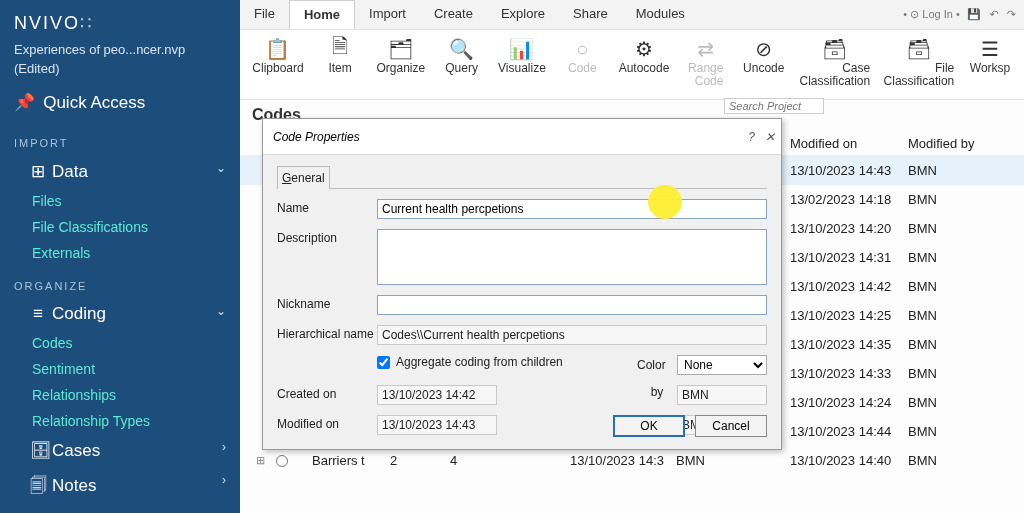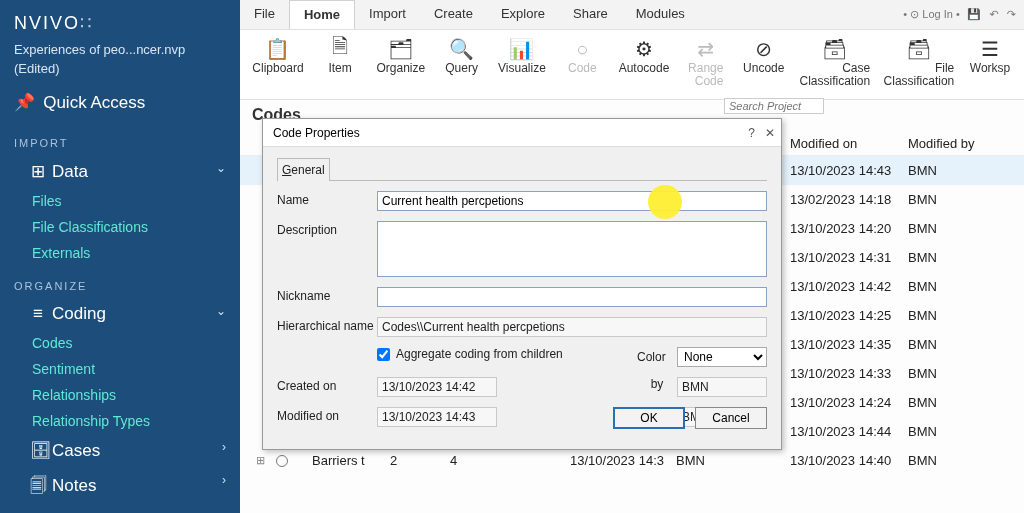--- a/index.html
+++ b/index.html
@@ -43,37 +43,37 @@
 .row .c-name { position: absolute; left: 54px; margin-left: 18px; }
 .row .c-n1 { position: absolute; left: 150px; }
 .row .c-n2 { position: absolute; left: 210px; }
 .row .c-d  { position: absolute; left: 330px; }
 .row .c-b2 { position: absolute; left: 436px; }
 .row .tog  { position: absolute; left: 16px; color: #888; font-size: 11px; }
 .row .circ { position: absolute; left: 36px; width: 12px; height: 12px; border: 1.5px solid #777; border-radius: 50%; }
 
 
 .dialog { position: absolute; left: 262px; top: 118px; width: 520px; height: 332px; background: #f0f0f0; border: 1px solid #999; box-shadow: 2px 2px 6px rgba(0,0,0,.25); z-index: 50; }
-.dlg-title { height: 28px; background: #fff; display: flex; align-items: center; padding: 0 6px 0 10px; font-size: 12px; border-bottom: 1px solid #ddd; }
+.dlg-title { height: 36px; background: #fff; display: flex; align-items: center; padding: 0 6px 0 10px; font-size: 12px; border-bottom: 1px solid #ddd; font-style: italic; }
 .dlg-title .sp { margin-left: auto; display: flex; gap: 10px; color: #555; }
 .dlg-body { padding: 10px 14px 8px; font-size: 12px; color: #222; }
 .tab { display: inline-block; padding: 4px 4px; background: #f0f0f0; border: 1px solid #bbb; border-bottom: none; position: relative; top: 1px; }
 .tabline { border-top: 1px solid #bbb; margin-bottom: 10px; }
 .fr { display: flex; align-items: flex-start; margin-bottom: 10px; }
 .fr .lbl { width: 100px; padding-top: 2px; }
 .fr input[type=text], .fr textarea, .fr .ro { flex: 1; border: 1px solid #8aa4c0; background: #fff; font-size: 12px; padding: 2px 4px; font-family: inherit; }
 .fr textarea { height: 56px; resize: none; }
 .fr .ro { background: #f7f7f7; border-color: #c8c8c8; }
 .fr.sm input, .fr.sm .ro { width: 120px; flex: none; }
 .fr .mid { width: 40px; text-align: center; }
 .chk { display: flex; align-items: center; gap: 6px; }
 .color-row { display: flex; align-items: center; }
 .color-row .lbl2 { width: 40px; }
 .color-row select { width: 90px; font-size: 12px; border: 1px solid #aaa; background: #fff; padding: 1px 2px; }
-.dlg-btns { position: absolute; bottom: 20px; right: 14px; display: flex; gap: 10px; }
+.dlg-btns { position: absolute; bottom: 12px; right: 14px; display: flex; gap: 10px; }
 .dlg-btns button { width: 72px; height: 22px; font-size: 12px; background: #f3f3f3; border: 1px solid #888; cursor: pointer; }
 .dlg-btns button.primary { border: 2px solid #2a6fb5; }
 
 .cursor-dot { position: absolute; width: 34px; height: 34px; background: #ffee33; border-radius: 50%; left: 648px; top: 185px; z-index: 60; opacity: .95; }
 </style>
 </head>
 <body>
 
 <div class="sidebar">
   <div class="logo"><span>NVIVO</span><span style="opacity:.7">∷</span></div>

